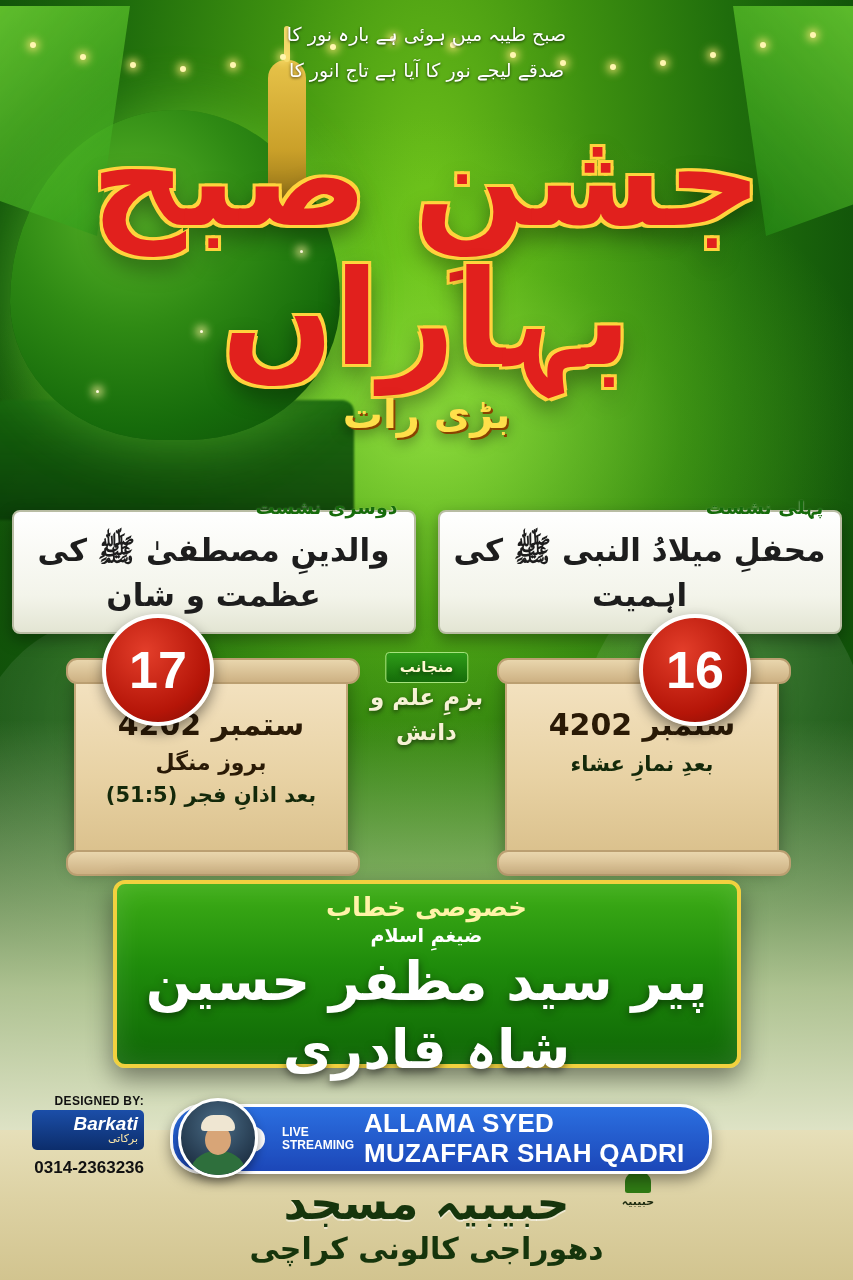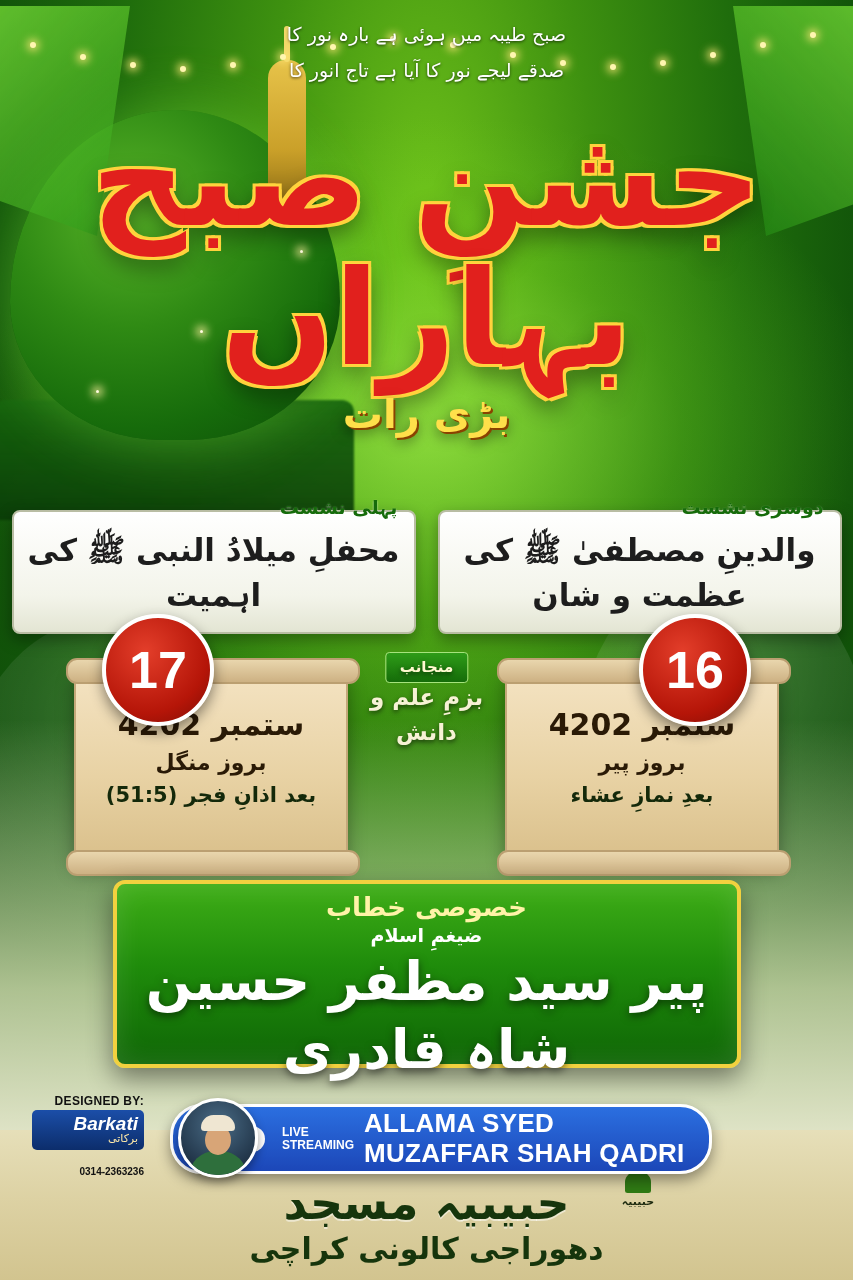--- a/index.html
+++ b/index.html
@@ -472,23 +472,23 @@
     font-style: italic;
     font-weight: bold;
     line-height: 1;
   }
   .designer-logo .brand-ur {
     color: #ffe9a8;
     font-size: 11px;
     line-height: 1.1;
   }
   .designer-phone {
-    margin-top: 16px;
+    margin-top: 8px;
     color: #111;
-    font-size: 10px;
+    font-size: 17px;
     font-weight: bold;
   }
   
   .footer {
     position: absolute;
     left: 0;
     bottom: 14px;
     width: 853px;
     text-align: center;
     z-index: 10;
@@ -571,35 +571,34 @@
     <div>صدقے لیجے نور کا آیا ہے تاج انور کا</div>
   </div>
 
   <div class="title-wrap">
     <div class="title-main urdu">جشنِ صبح بہاراں</div>
     <div class="title-sub urdu">بڑی رات</div>
   </div>
 
   <div class="sessions">
     <div class="session-card">
+      <div class="session-no urdu">دوسری نشست</div>
+      <div class="session-text urdu">والدینِ مصطفیٰ ﷺ کی عظمت و شان</div>
+    </div>
+    <div class="session-card">
       <div class="session-no urdu">پہلی نشست</div>
       <div class="session-text urdu">محفلِ میلادُ النبی ﷺ کی اہمیت</div>
-    </div>
-    <div class="session-card">
-      <div class="session-no urdu">دوسری نشست</div>
-      <div class="session-text urdu">والدینِ مصطفیٰ ﷺ کی عظمت و شان</div>
     </div>
   </div>
 
   <div class="dates">
 
     <div class="scroll right">
       <div class="scroll-body">
         <div class="scroll-date urdu">ستمبر 2024</div>
-        <div class="scroll-day urdu">بروز پیر</div>
         <div class="scroll-time urdu">بعدِ نمازِ عشاء</div>
       </div>
     </div>
     <div class="badge right">16</div>
 
     <div class="scroll left">
       <div class="scroll-body">
         <div class="scroll-date urdu">ستمبر 2024</div>
         <div class="scroll-day urdu">بروز منگل</div>
         <div class="scroll-time urdu">بعد اذانِ فجر (5:15)</div>

